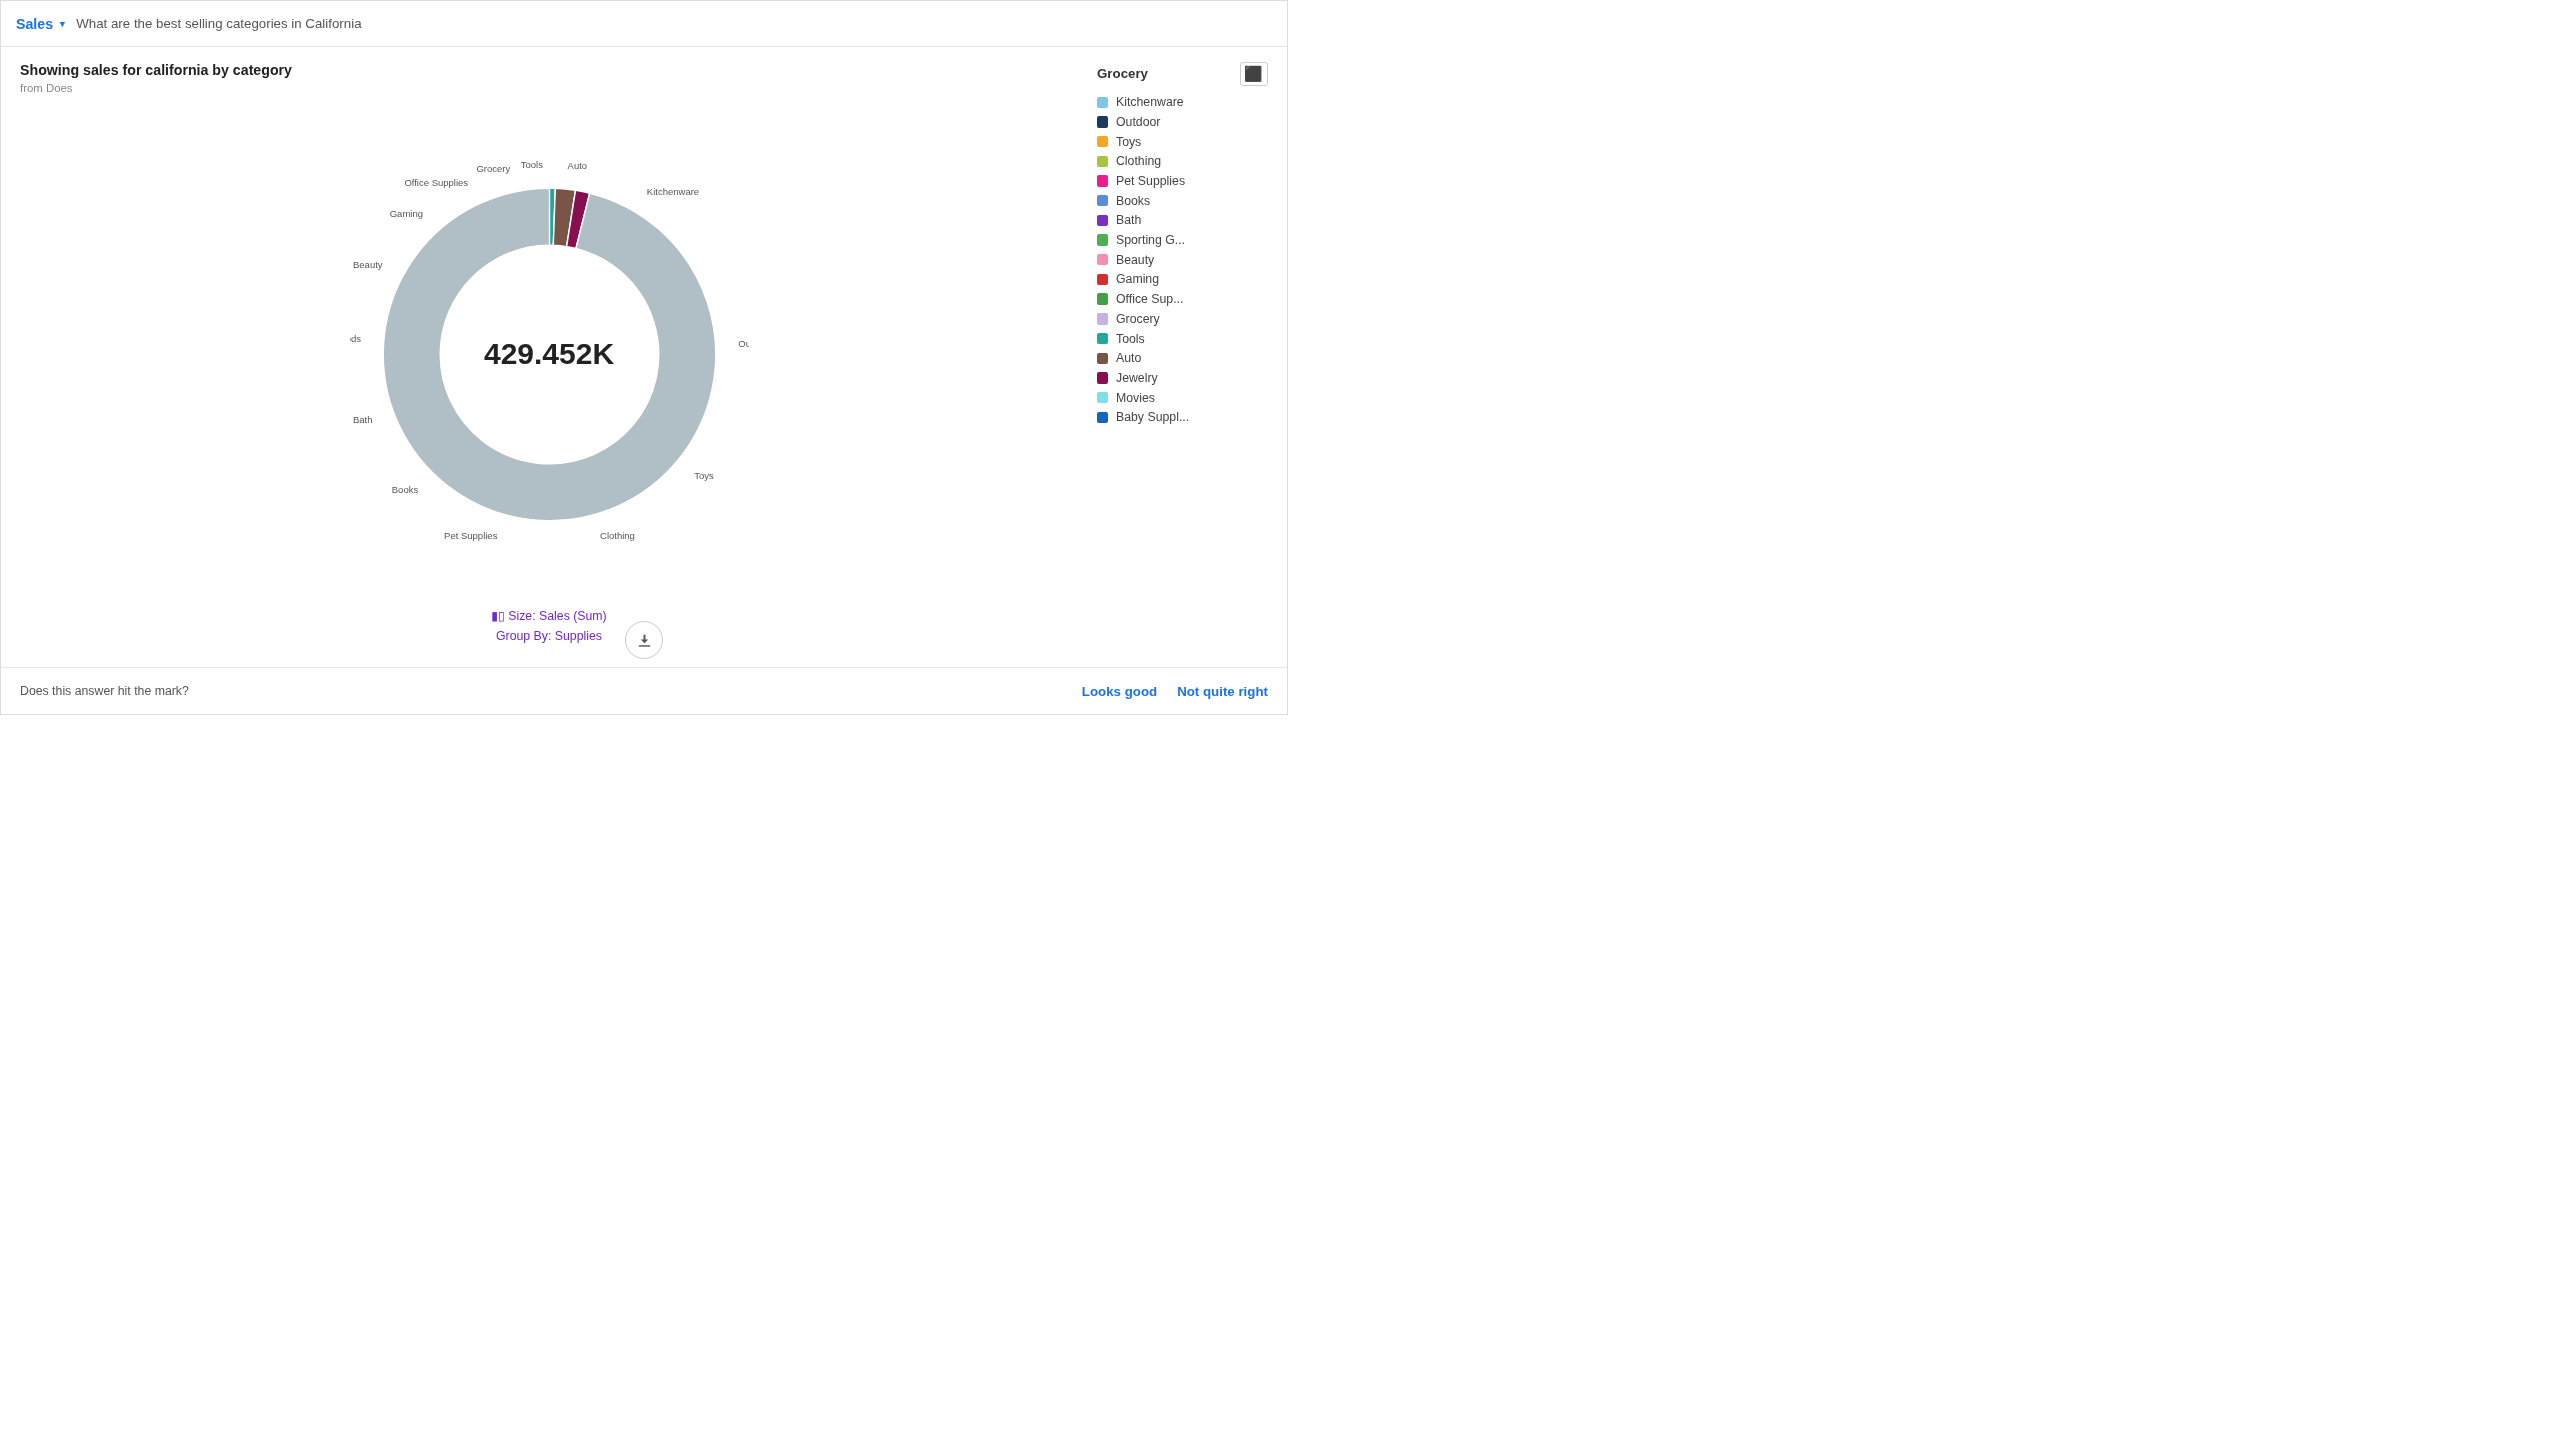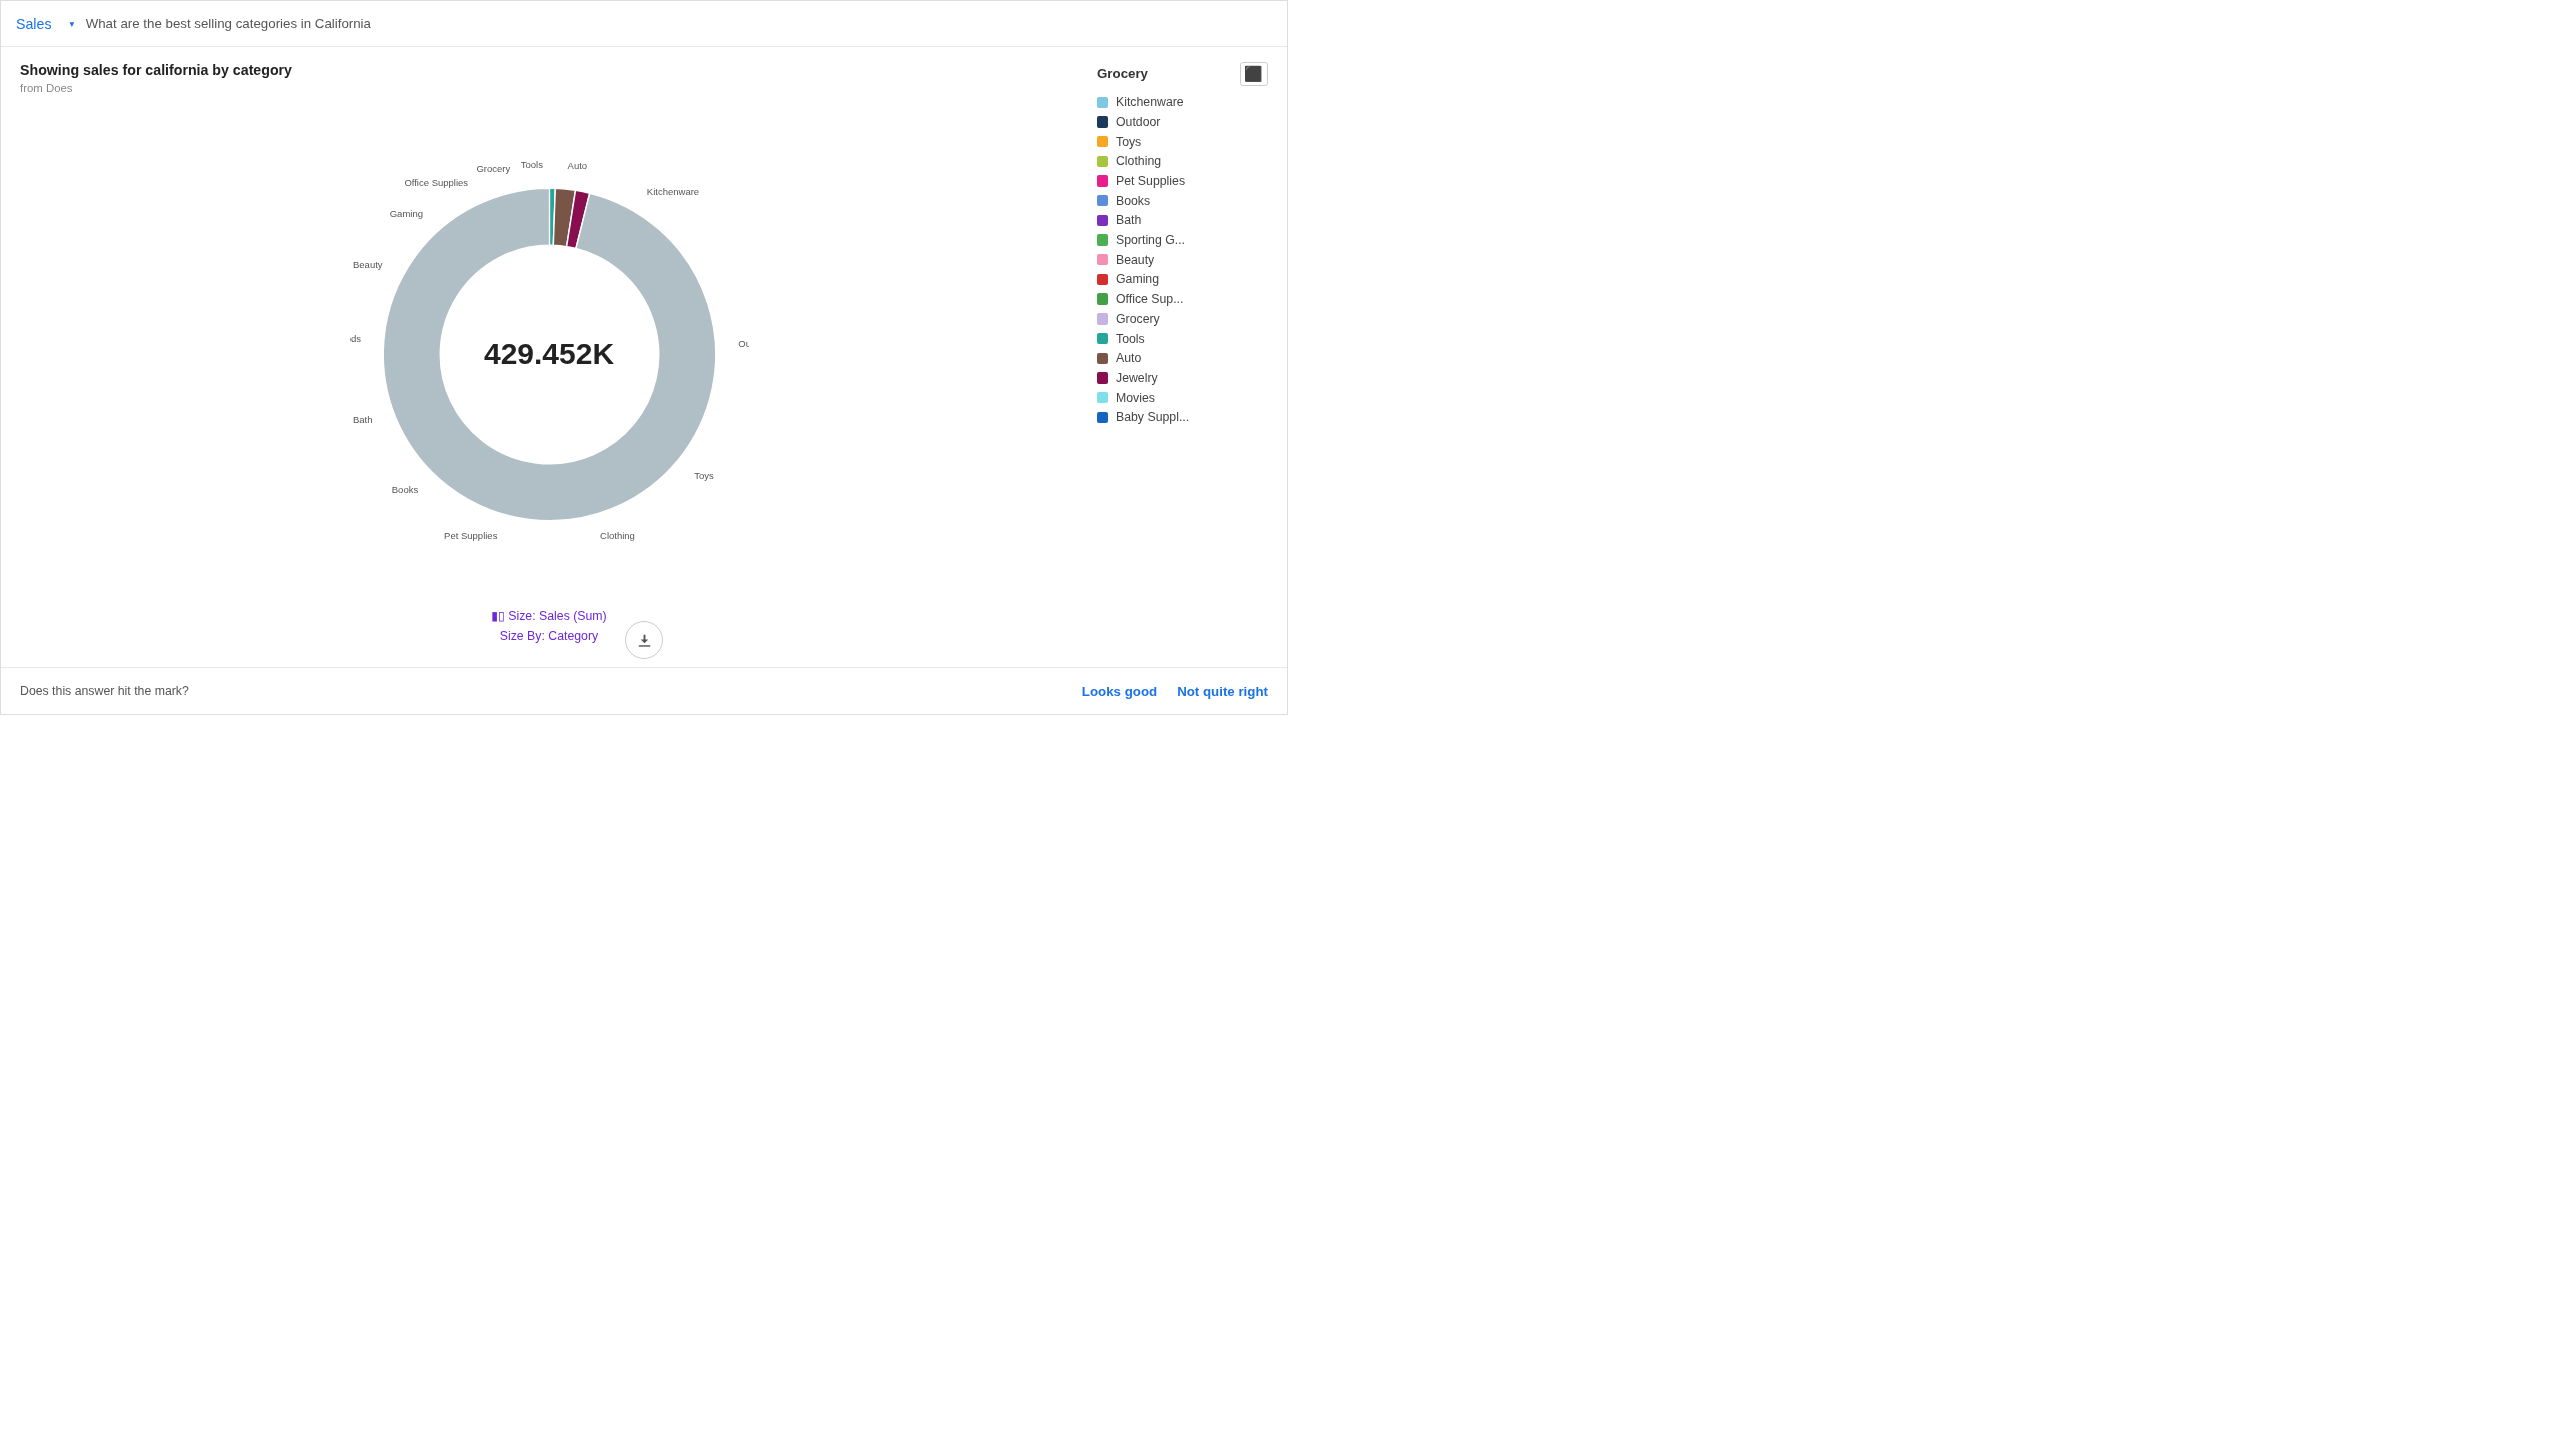--- a/index.html
+++ b/index.html
@@ -15,25 +15,25 @@
     }
     .header {
       display: flex;
       align-items: center;
       padding: 9.5px 15px;
       border-bottom: 0.9px solid #e8e8e8;
       height: 46px;
     }
     .header-brand {
       color: #1a73e8;
-      font-weight: 400;
+      font-weight: 700;
       font-size: 14.2px;
       display: flex;
       align-items: center;
-      gap: 18px;
+      gap: 7px;
       cursor: pointer;
       text-align: center;
     }
     .header-brand .chevron {
       font-size: 9.5px;
       color: #1a73e8;
     }
     .header-title {
       margin-left: 11.4px;
       font-size: 13.3px;
@@ -233,21 +233,21 @@
               <text x="203.05500015620217" y="11.121225423199974" text-anchor="end" dominant-baseline="middle" font-size="10" fill="#555">Tools</text>
               <text x="229.0733047515244" y="11.91615652493141" text-anchor="start" dominant-baseline="middle" font-size="10" fill="#555">Auto</text>
             </g>
         </svg>
         <div class="donut-center">429.452K</div>
       </div>
     </div>
     <div class="chart-footer">
       <span>▮▯ </span>
       <span>Size: Sales (Sum)</span><br>
-      <span>Size By: Category</span>
+      <span>Group By: Supplies</span>
     </div>
   </div>
 
   <div class="legend-area">
     <div class="legend-header">
       <span>Grocery</span>
       <span class="legend-chart-icon">⬛</span>
     </div>
     <div id="legend-items-container">
         <div class="legend-item">

